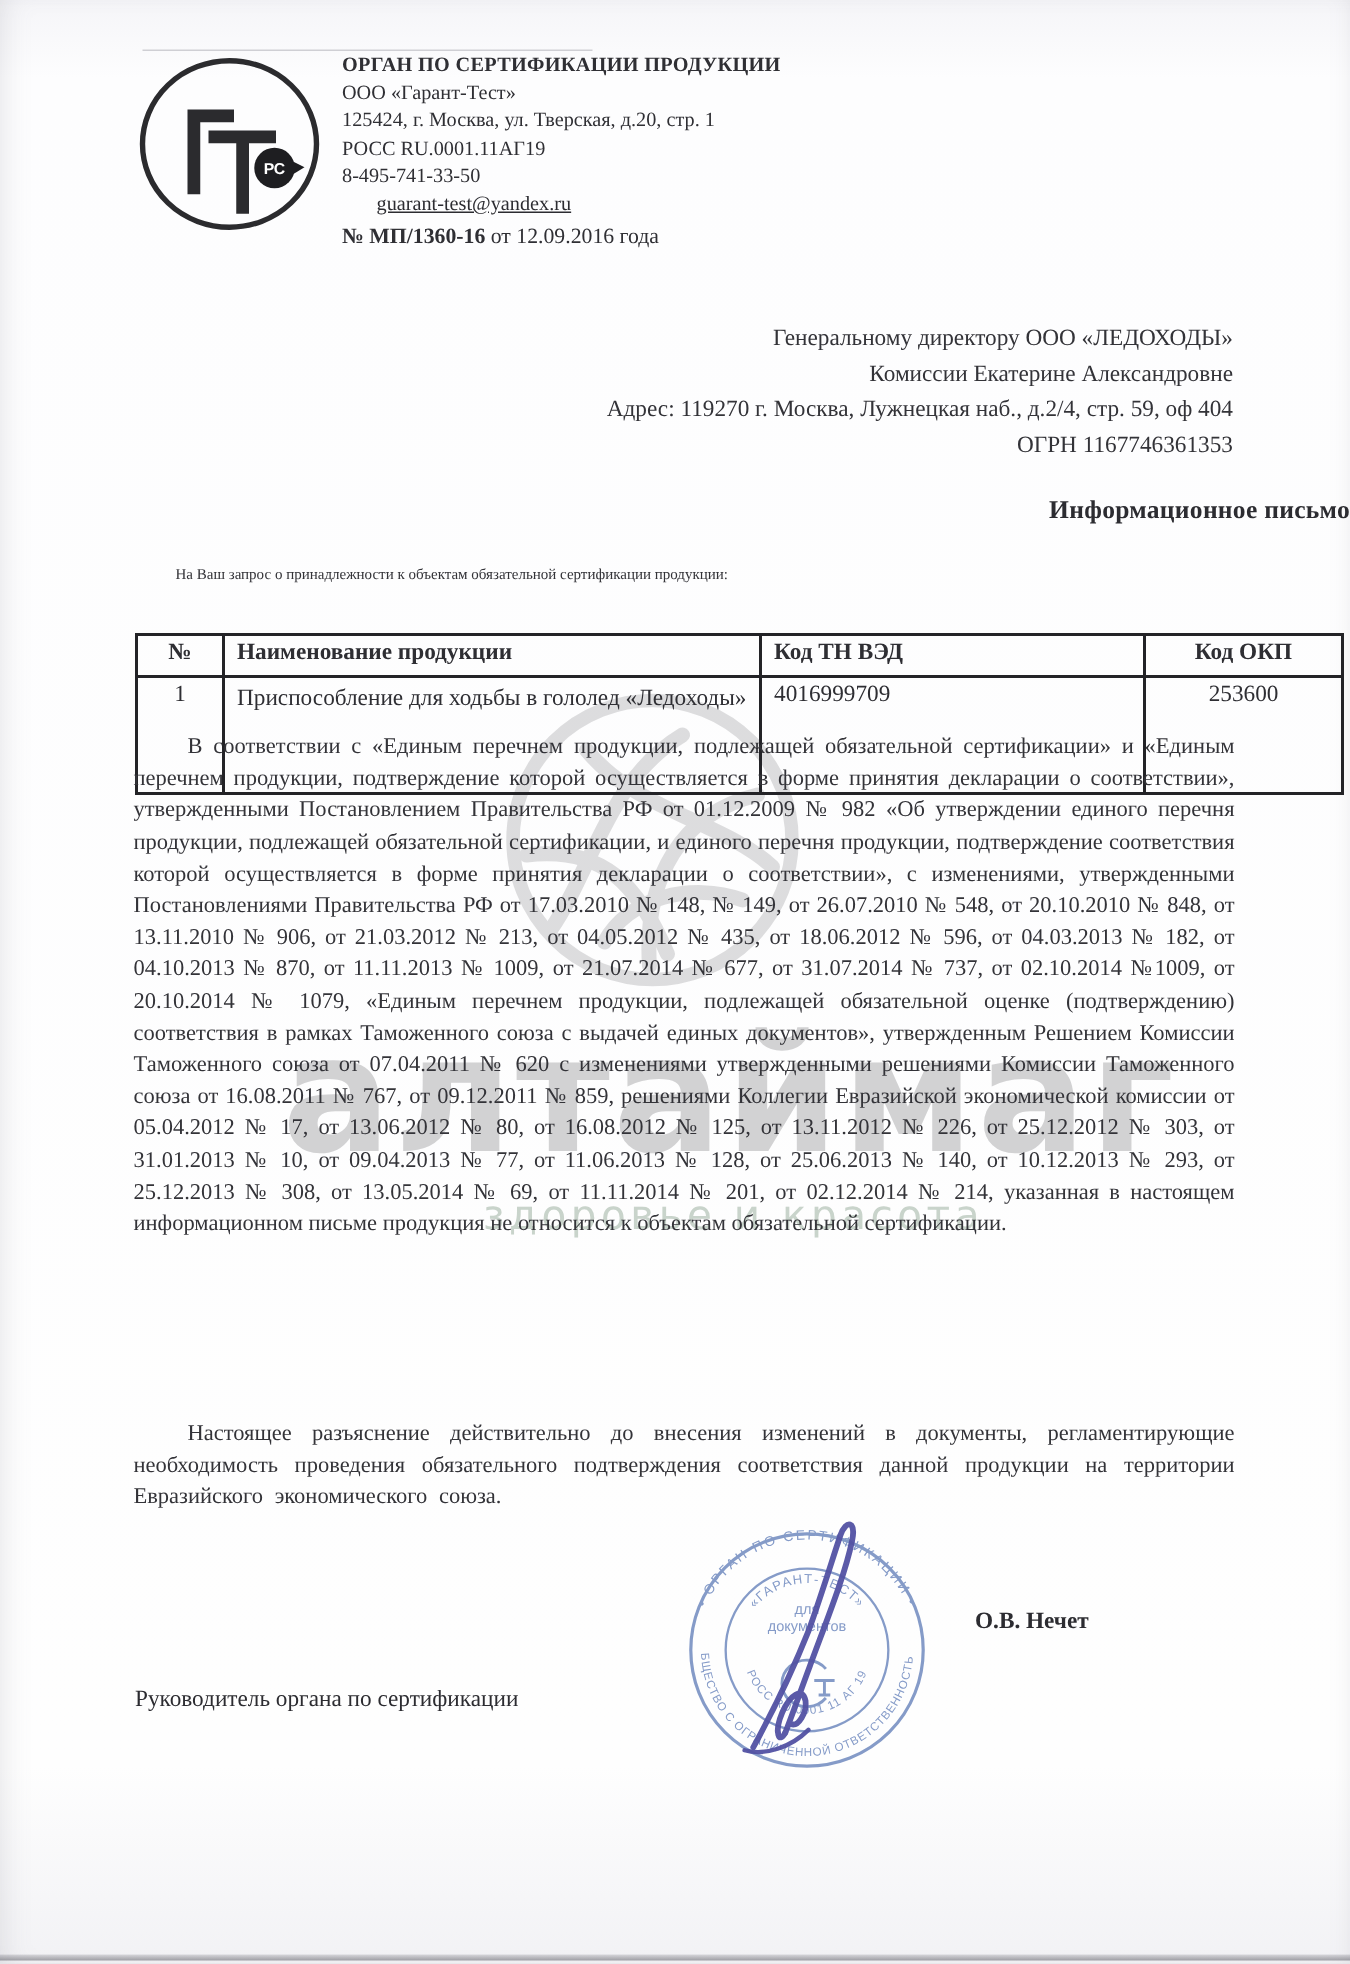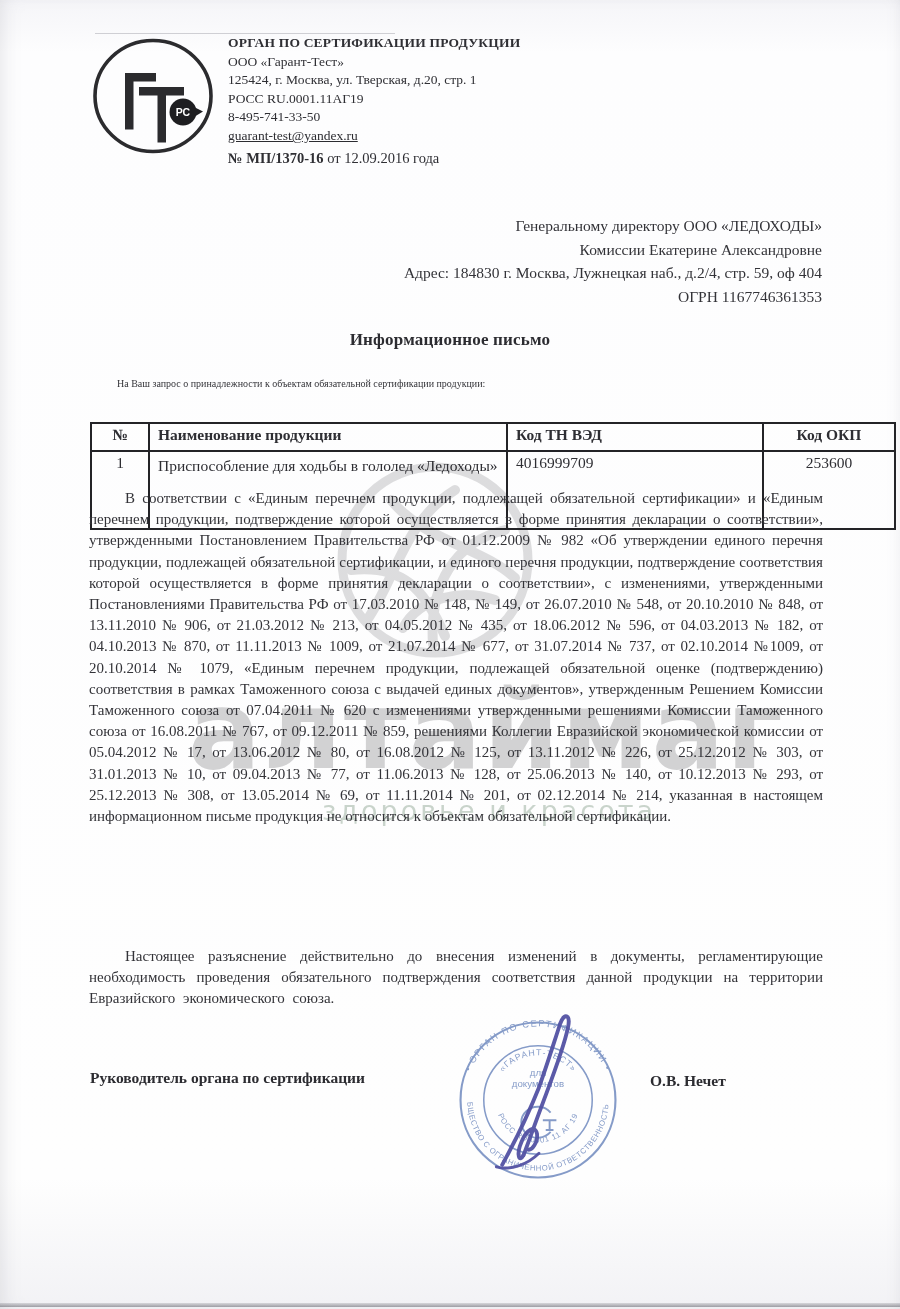--- a/index.html
+++ b/index.html
@@ -9,44 +9,44 @@
     font-family:"Liberation Serif","DejaVu Serif",serif;
     color:#38383d;overflow:hidden;
     box-shadow:inset 12px 0 22px -14px rgba(120,120,130,.25), inset -10px 0 18px -14px rgba(120,120,130,.2);
   }
   .abs{position:absolute;}
   
   .scanline{left:95px;top:33px;width:300px;height:1px;background:#cfcfd4;}
   .logo{left:90px;top:36px;width:126px;height:120px;}
   .org{left:228px;top:34px;width:420px;font-size:13.5px;line-height:18.6px;color:#2f2f34;}
   .org .t1{font-weight:bold;letter-spacing:.2px;}
-  .org .email{text-decoration:underline;color:#2c2c31;}
+  .org .email{text-decoration:underline;color:#2c2c31;margin-left:23px;}
   .refline{left:228px;top:150px;font-size:14.5px;color:#2f2f34;}
   .refline b{font-weight:bold;}
   
   .addressee{right:78px;top:214px;width:700px;text-align:right;font-size:15.5px;line-height:23.5px;color:#333338;}
   
-  .doc-title{left:0;top:330px;width:100%;text-align:center;font-size:17px;font-weight:bold;color:#2c2c31;letter-spacing:.2px;}
+  .doc-title{left:0;top:330px;width:100%;text-align:right;font-size:17px;font-weight:bold;color:#2c2c31;letter-spacing:.2px;}
   .intro{left:90px;top:378px;width:733px;font-size:10px;text-indent:27px;color:#333338;}
   
   table.products{position:absolute;left:90px;top:422px;width:732px;border-collapse:collapse;table-layout:fixed;font-size:15.5px;color:#2e2e33;}
   table.products th,table.products td{border:2px solid #232327;padding:2px 8px;vertical-align:top;}
   table.products th{font-weight:bold;text-align:left;height:22px;}
   table.products .c-num{width:40px;text-align:center;}
   table.products .c-name{width:340px;margin-top:33px;}
   table.products .c-tnved{width:238px;border-radius:12px;}
   table.products .c-okp{width:114px;text-align:center;}
   table.products td{height:72px;}
   table.products td.c-name{line-height:24px;}
   
   .para{left:89px;width:734px;font-size:15px;line-height:21.2px;text-align:justify;text-indent:36px;color:#333338;}
   .p1{top:488px;}
   .p2{top:946px;word-spacing:4px;}
   
-  .sig-role{left:90px;top:1069px;font-size:15.5px;font-weight:bold;color:#2c2c31;}
+  .sig-role{left:90px;top:1124px;font-size:15.5px;font-weight:normal;color:#2c2c31;}
   .sig-name{left:650px;top:1072px;font-size:15.5px;font-weight:bold;color:#2c2c31;}
   
   .stamp{left:446px;top:1008px;width:184px;height:184px;opacity:.92;}
   
   .wm-globe{left:333px;top:458px;width:205px;height:205px;opacity:.38;}
   .wm-brand{left:188px;top:668px;width:690px;font-family:"DejaVu Sans","Liberation Sans",sans-serif;font-weight:bold;font-size:108px;letter-spacing:2px;color:rgba(150,150,153,.42);white-space:nowrap;}
   .wm-tag{left:322px;top:795px;width:320px;text-align:center;font-family:"DejaVu Sans","Liberation Sans",sans-serif;font-size:27px;letter-spacing:3px;color:rgba(148,170,152,.5);white-space:nowrap;}
   .bottom-edge{left:0;top:1303px;width:900px;height:4px;background:linear-gradient(180deg,rgba(90,90,100,.18),rgba(60,60,70,.45));}
   .stamp-arc{font-family:"Liberation Sans","DejaVu Sans",sans-serif;fill:#7b93c4;}
   .stamp-center{font-family:"Liberation Sans","DejaVu Sans",sans-serif;fill:#7b93c4;}
@@ -83,27 +83,27 @@
   <div class="abs org">
     <div class="t1">ОРГАН  ПО СЕРТИФИКАЦИИ ПРОДУКЦИИ</div>
     <div>ООО  «Гарант-Тест»</div>
     <div>125424, г. Москва, ул. Тверская, д.20, стр. 1</div>
     <div>РОСС RU.0001.11АГ19</div>
     <div>8-495-741-33-50</div>
     <div class="email">guarant-test@yandex.ru</div>
   </div>
 
   <div class="abs refline">
-    <b>№ МП/1370-16</b><span> от 12.09.2016 года</span>
+    <b>№ МП/1360-16</b><span> от 12.09.2016 года</span>
   </div>
 
   <div class="abs addressee">
     <div>Генеральному директору ООО «ЛЕДОХОДЫ»</div>
     <div>Комиссии Екатерине Александровне</div>
-    <div>Адрес: 184830 г. Москва, Лужнецкая наб., д.2/4, стр. 59, оф 404</div>
+    <div>Адрес: 119270 г. Москва, Лужнецкая наб., д.2/4, стр. 59, оф 404</div>
     <div>ОГРН  1167746361353</div>
   </div>
 
   <div class="abs doc-title">Информационное письмо</div>
   <div class="abs intro">На Ваш запрос о принадлежности к объектам обязательной сертификации продукции:</div>
 
   <table class="products">
     <tbody>
         <tr>
       <th class="c-num" style="text-align:center">№</th>

